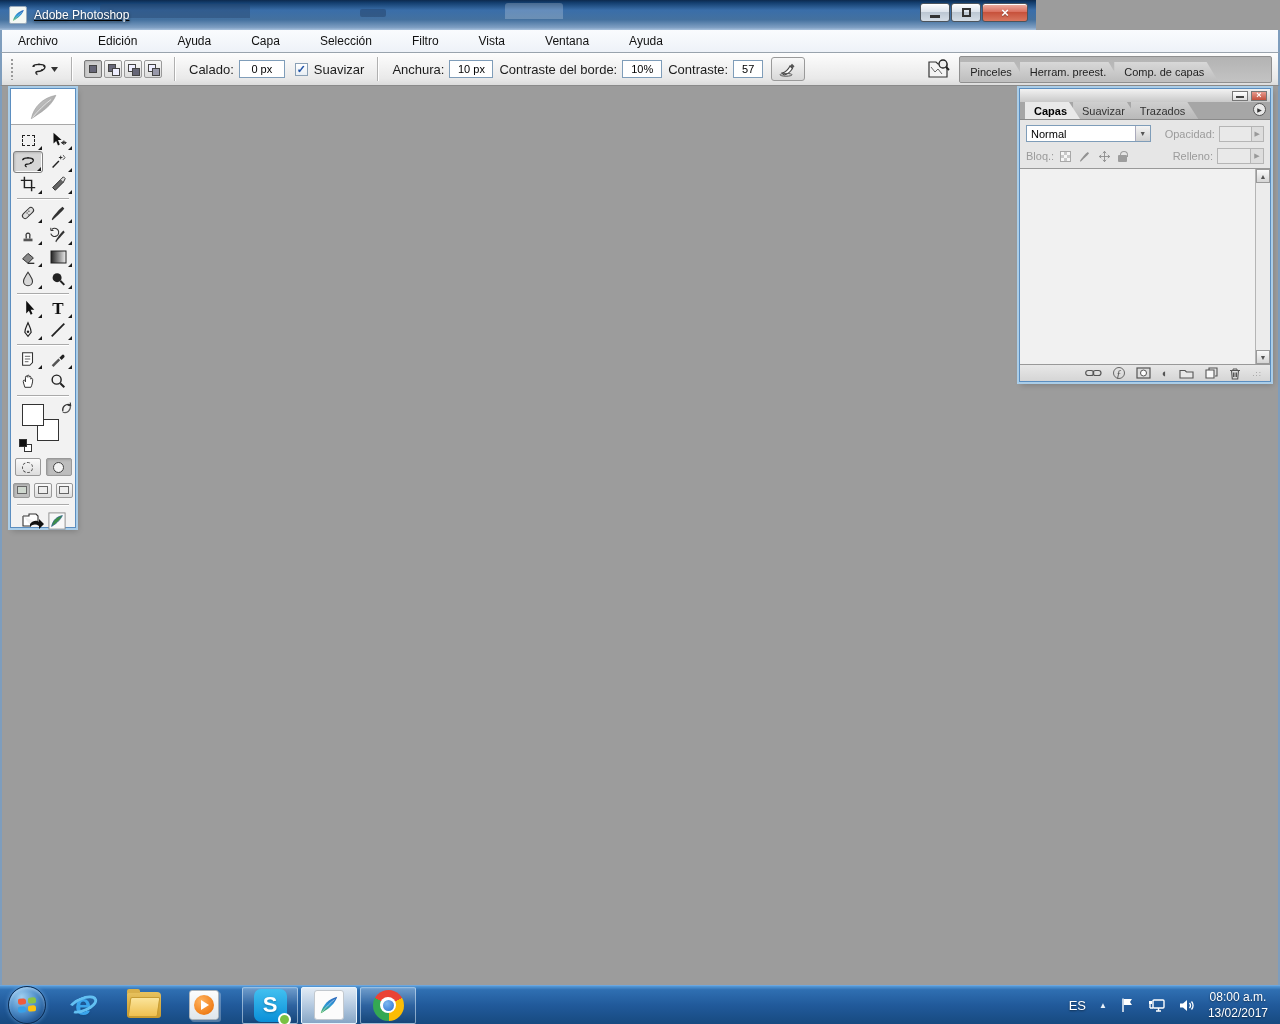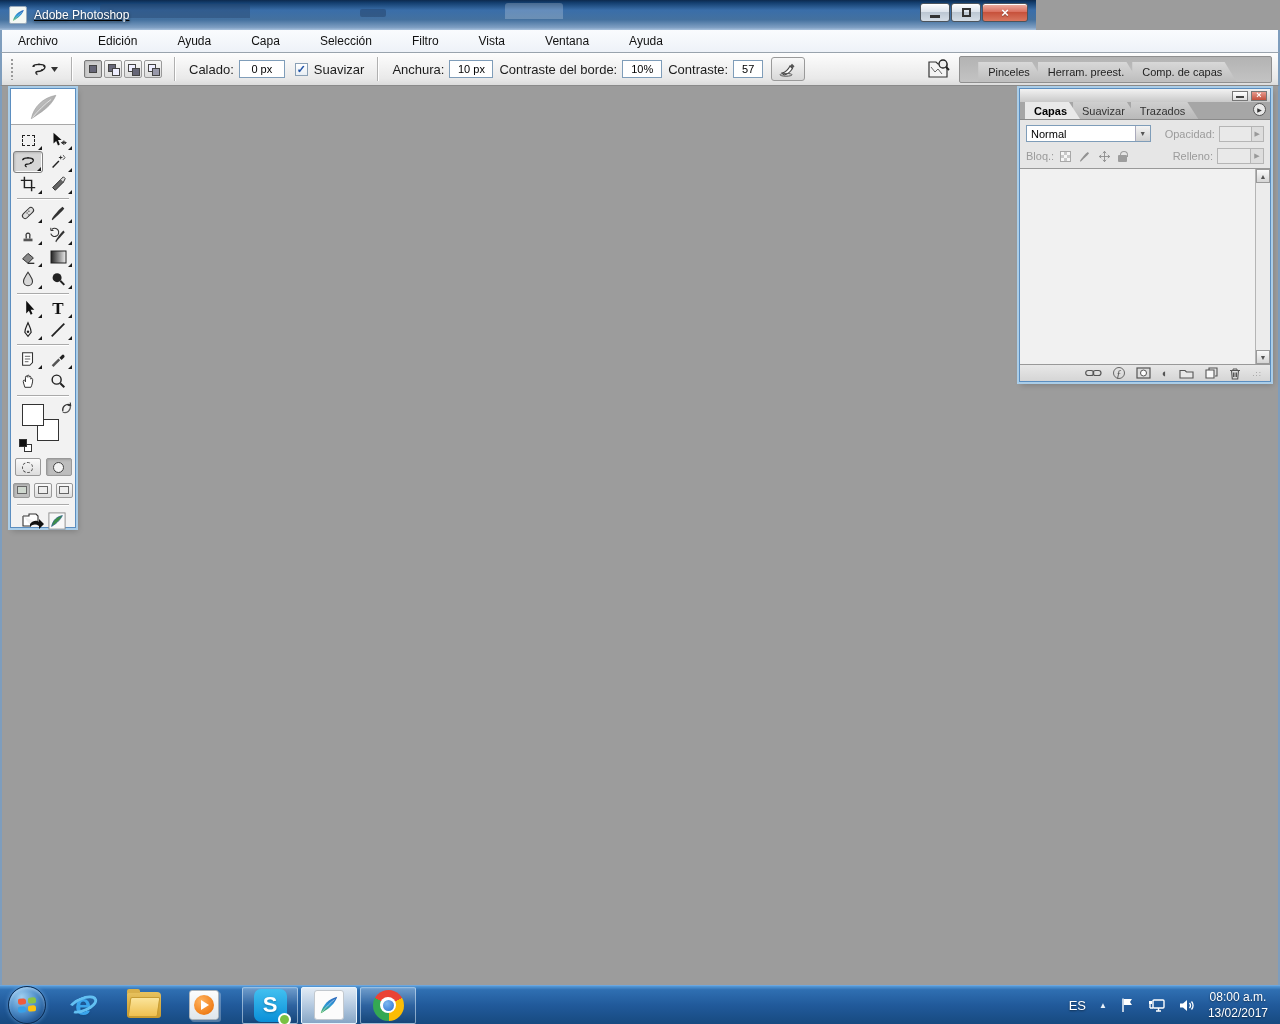--- a/index.html
+++ b/index.html
@@ -53,21 +53,21 @@
   .opt-label { font-size:13px; color:#1c1c1c; margin:0 5px 0 6px; white-space:nowrap; }
   .opt-input { height:18px; border:1px solid #7f9db9; background:#fff; font-family:"Liberation Sans",sans-serif;
     font-size:11px; text-align:center; color:#000; }
   .checkbox-wrap { display:flex; align-items:center; margin-left:10px; }
   .checkbox { width:13px; height:13px; border:1px solid #8aa0b5; background:linear-gradient(180deg,#fff,#e8eef4);
     display:flex; align-items:center; justify-content:center; color:#2a7d2a; font-size:11px; font-weight:bold; }
   .icon-btn { width:34px; height:24px; border:1px solid #9a9a9a; border-radius:3px;
     background:linear-gradient(180deg,#f8f8f8,#d8d8d8); display:flex; align-items:center; justify-content:center; margin-left:8px;}
   .browser-btn { width:28px; height:26px; display:flex; align-items:center; justify-content:center; margin:0 6px 0 120px; }
   .palette-well { flex:1; height:27px; margin-right:2px; background:linear-gradient(180deg,#b3b3b3,#c3c3c3);
-    border:1px solid #8f8f8f; border-radius:2px; display:flex; align-items:flex-end; padding-left:18px; }
+    border:1px solid #8f8f8f; border-radius:2px; display:flex; align-items:flex-end; }
   .well-tab { height:20px; padding:0 14px 0 10px; margin-right:-6px; display:flex; align-items:center;
     font-size:11px; color:#222; background:linear-gradient(180deg,#d8d8d8,#bdbdbd);
     clip-path:polygon(0 0, calc(100% - 12px) 0, 100% 100%, 0 100%); }
   .well-tab:nth-child(1){ z-index:3; } .well-tab:nth-child(2){ z-index:2;text-align:right; } .well-tab:nth-child(3){ z-index:1; }
 
   
   .workspace { position:absolute; left:0; top:86px; width:1280px; height:899px; background:#9c9c9c;
     border-left:2px solid #7e9dbd; border-right:2px solid #7e9dbd; }
 
   

